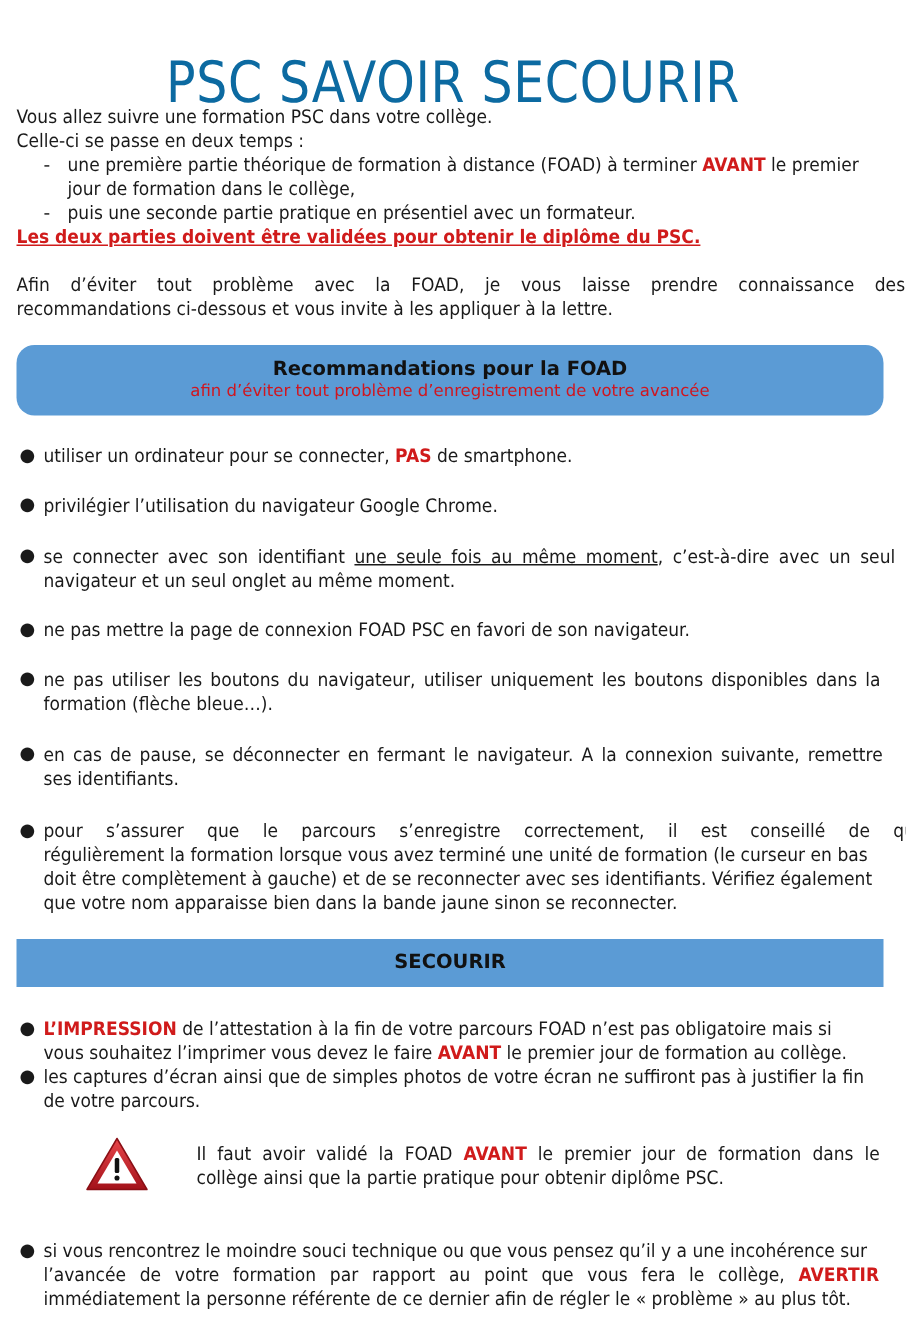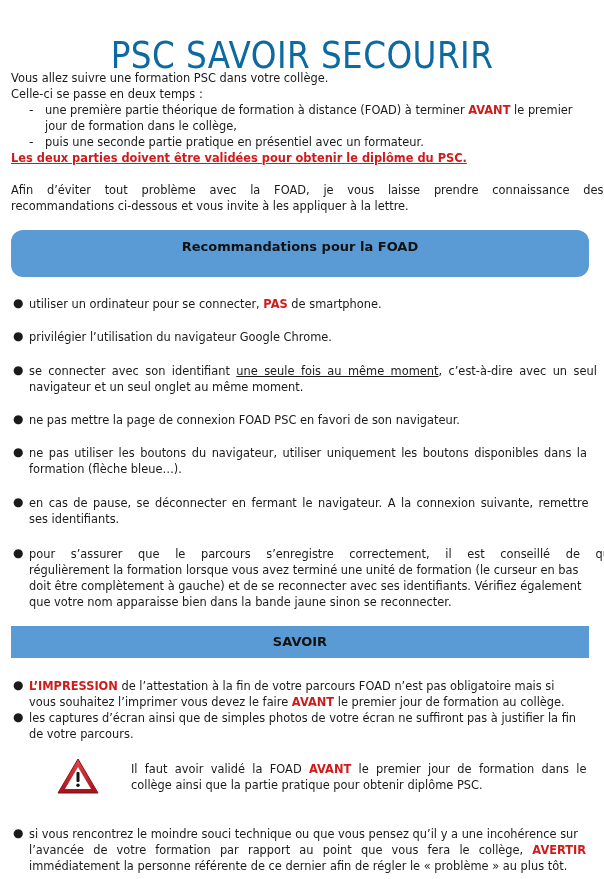--- a/index.html
+++ b/index.html
@@ -42,20 +42,21 @@
 <span class="dash" style="left:29px;top:134px;">-</span>
 <div class="t narrow" style="left:45px;top:134px;">puis une seconde partie pratique en présentiel avec un formateur.</div>
 
 <div class="t narrow redu" style="left:11px;top:150px;">Les deux parties doivent être validées pour obtenir le diplôme du PSC.</div>
 
 <div class="t narrow" style="left:11px;top:182px;word-spacing:11px;">Afin d’éviter tout problème avec la FOAD, je vous laisse prendre connaissance des</div>
 <div class="t narrow" style="left:11px;top:198px;">recommandations ci-dessous et vous invite à les appliquer à la lettre.</div>
 
 <div class="band" style="top:230px;height:47px;border-radius:12px;">
   <span class="band-title" style="padding-top:9px;">Recommandations pour la FOAD</span>
+  <span class="band-sub">afin d’éviter tout problème d’enregistrement de votre avancée</span>
 </div>
 
 <span class="bullet" style="top:296px;">●</span>
 <div class="t narrow" style="left:29px;top:296px;"><span>utiliser un ordinateur pour se connecter, </span><span class="red">PAS</span><span> de smartphone.</span></div>
 
 <span class="bullet" style="top:329px;">●</span>
 <div class="t narrow" style="left:29px;top:329px;">privilégier l’utilisation du navigateur Google Chrome.</div>
 
 <span class="bullet" style="top:363px;">●</span>
 <div class="t narrow" style="left:29px;top:363px;word-spacing:3px;"><span>se connecter avec son identifiant </span><span class="u">une seule fois au même moment</span><span>, c’est-à-dire avec un seul</span></div>
@@ -72,21 +73,21 @@
 <div class="t narrow" style="left:29px;top:495px;word-spacing:2px;">en cas de pause, se déconnecter en fermant le navigateur. A la connexion suivante, remettre</div>
 <div class="t narrow" style="left:29px;top:511px;">ses identifiants.</div>
 
 <span class="bullet" style="top:546px;">●</span>
 <div class="t narrow" style="left:29px;top:546px;word-spacing:13px;">pour s’assurer que le parcours s’enregistre correctement, il est conseillé de quitter</div>
 <div class="t narrow" style="left:29px;top:562px;">régulièrement la formation lorsque vous avez terminé une unité de formation (le curseur en bas</div>
 <div class="t narrow" style="left:29px;top:578px;">doit être complètement à gauche) et de se reconnecter avec ses identifiants. Vérifiez également</div>
 <div class="t narrow" style="left:29px;top:594px;">que votre nom apparaisse bien dans la bande jaune sinon se reconnecter.</div>
 
 <div class="band" style="top:626px;height:32px;">
-  <span class="band-title" style="padding-top:8px;">SAVOIR</span>
+  <span class="band-title" style="padding-top:8px;">SECOURIR</span>
 </div>
 
 <span class="bullet" style="top:678px;">●</span>
 <div class="t narrow" style="left:29px;top:678px;"><span class="red">L’IMPRESSION</span><span> de l’attestation à la fin de votre parcours FOAD n’est pas obligatoire mais si</span></div>
 <div class="t narrow" style="left:29px;top:694px;"><span>vous souhaitez l’imprimer vous devez le faire </span><span class="red">AVANT</span><span> le premier jour de formation au collège.</span></div>
 
 <span class="bullet" style="top:710px;">●</span>
 <div class="t narrow" style="left:29px;top:710px;">les captures d’écran ainsi que de simples photos de votre écran ne suffiront pas à justifier la fin</div>
 <div class="t narrow" style="left:29px;top:726px;">de votre parcours.</div>
 

